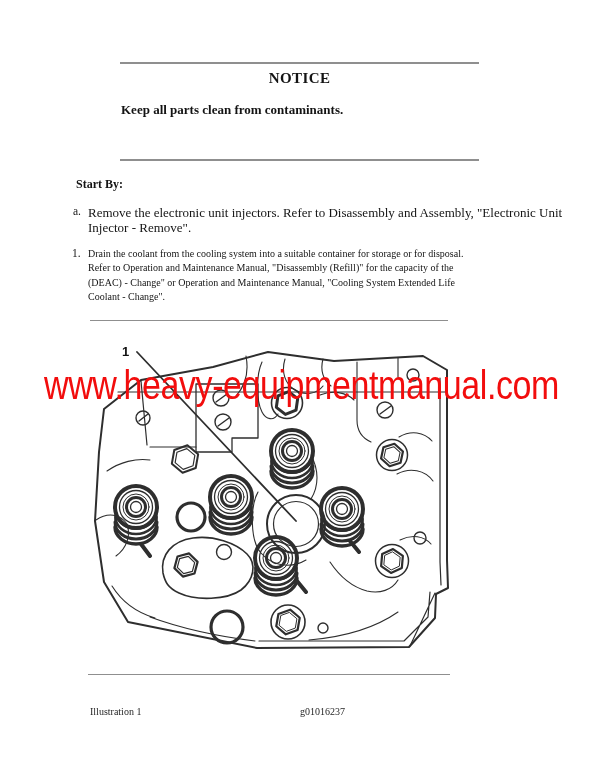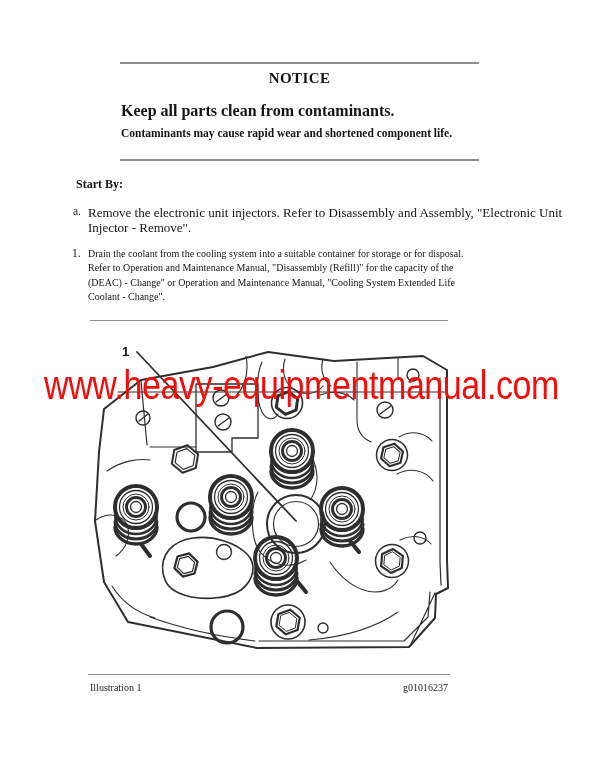--- a/index.html
+++ b/index.html
@@ -6,31 +6,30 @@
   .page{position:relative;width:581px;height:776px;background:#ffffff;overflow:hidden;
         font-family:"Liberation Serif", serif;color:#141414;}
   .rule{position:absolute;height:1px;background:#8f8f8f;}
   .t{position:absolute;white-space:nowrap;}
   .b{font-weight:bold;}
   .art{position:absolute;left:0;top:0;width:600px;height:776px;z-index:1;}
   .watermark{position:absolute;top:365px;left:44px;z-index:3;
              font-family:"Liberation Sans", sans-serif;font-size:40px;line-height:40px;
              letter-spacing:-0.5px;color:#f20d0d;transform:scaleX(0.85);transform-origin:0 50%;
              white-space:nowrap;}
-  .caption{font-size:10px;color:#1f1f1f;}
+  .caption{font-size:10px;color:#1f1f1f;margin-top:24px;}
 </style>
 </head>
 <body>
 
 <div class="page">
 
   <div class="rule" style="top:62px;left:120px;width:359px;height:1.5px"></div>
   <div class="t b" style="top:70px;left:120px;width:359px;text-align:center;font-size:15px;letter-spacing:.4px">NOTICE</div>
-  <div class="t b" style="top:102px;left:121px;font-size:16px">Keep all parts clean from contaminants.</div>
-  <div class="t b" style="top:127px;left:121px;font-size:11.5px">Contaminants may cause rapid wear and shortened component life.</div>
+  <div class="t b" style="top:102px;left:121px;font-size:13px">Keep all parts clean from contaminants.</div>
   <div class="rule" style="top:159px;left:120px;width:359px;height:1.5px"></div>
 
   <div class="t b" style="top:177px;left:76px;font-size:12px;line-height:14px">Start By:</div>
 
   <div class="t" style="top:205px;left:73px;font-size:11.5px">a.</div>
   <div class="t" style="top:205px;left:88px;font-size:13px;line-height:15px">
     <div>Remove the electronic unit injectors. Refer to Disassembly and Assembly, "Electronic Unit</div>
     <div>Injector - Remove".</div>
   </div>
 
@@ -137,15 +136,15 @@
 
       <path stroke-width="1.8" d="M137,352 L296,521"></path>
     </g>
 
     <text x="122" y="356" font-family="Liberation Sans, sans-serif" font-size="13" font-weight="bold" fill="#111">1</text>
   </svg>
 
   <div class="watermark">www.heavy-equipmentmanual.com</div>
 
   <div class="t caption" style="top:682px;left:90px">Illustration 1</div>
-  <div class="t caption" style="top:682px;left:300px;width:148px;text-align:right">g01016237</div>
+  <div class="t caption" style="top:682px;left:300px;width:148px;">g01016237</div>
 
 </div>
 
 </body></html>

